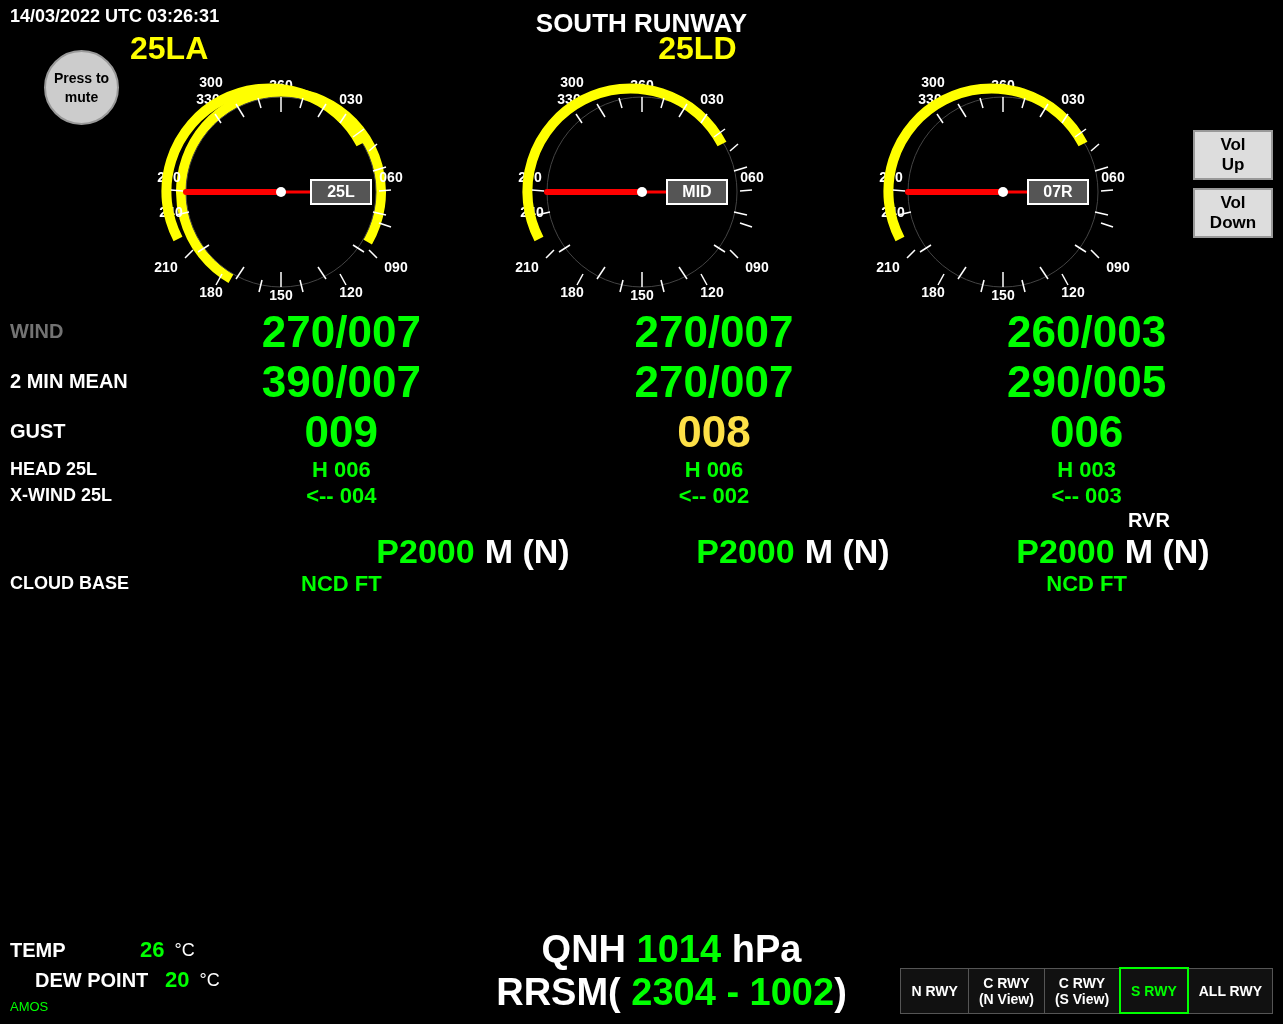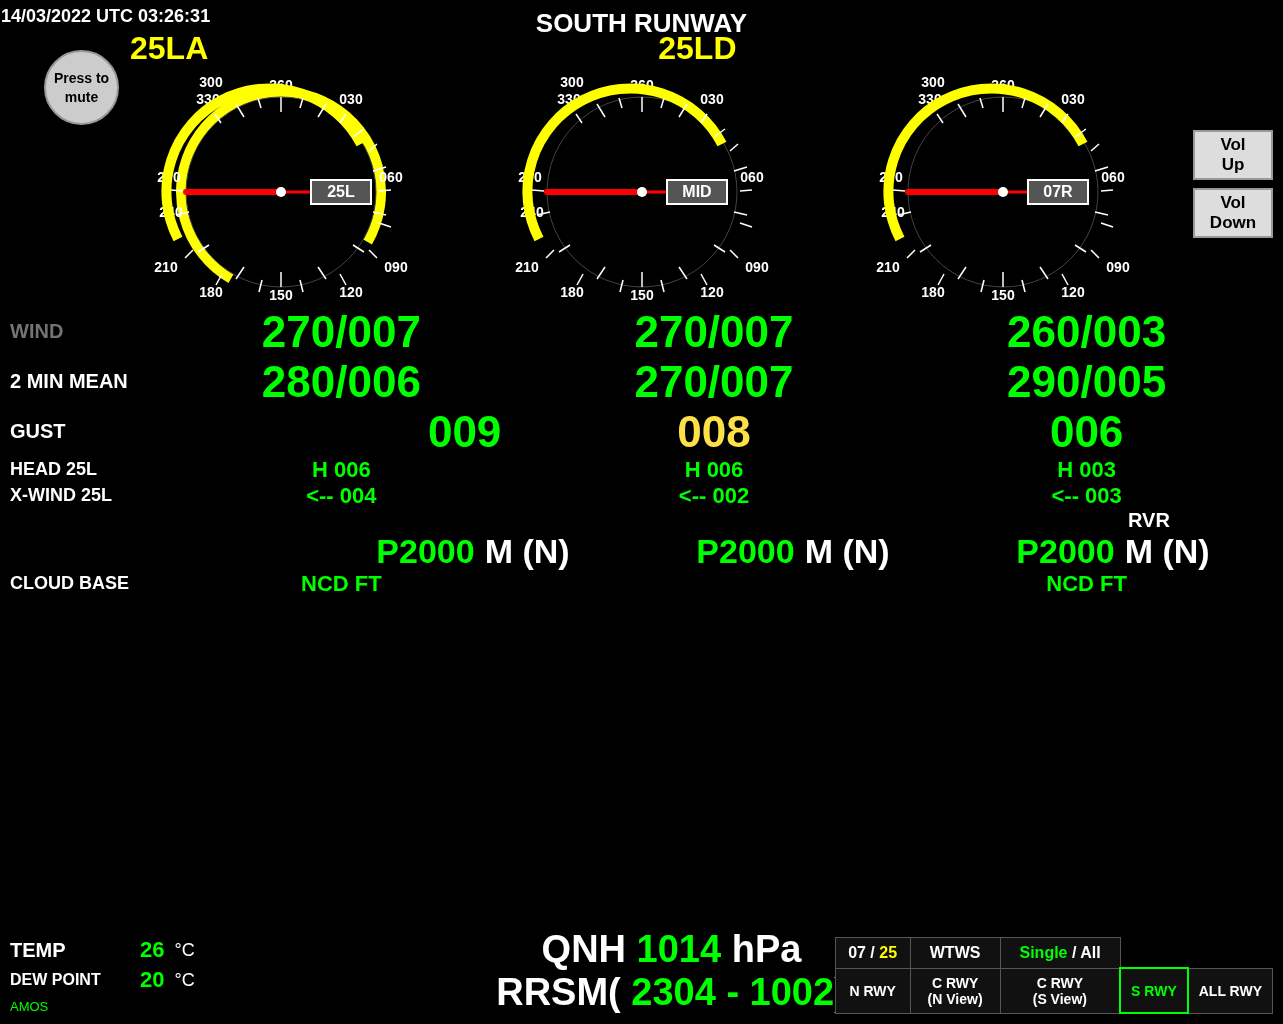--- a/index.html
+++ b/index.html
@@ -10,21 +10,21 @@
       width: 1283px;
       height: 1024px;
       overflow: hidden;
       position: relative;
     }
 
     
     #header {
       display: flex;
       align-items: flex-start;
-      padding: 6px 10px 0 1px;
+      padding: 6px 10px 0 10px;
       position: relative;
     }
     #datetime {
       color: #fff;
       font-size: 18px;
       font-weight: bold;
       line-height: 1.2;
     }
     #title {
       position: absolute;
@@ -329,30 +329,30 @@
     <div class="row-values" style="display:flex;flex:1;justify-content:space-around;">
       <div style="width:320px;text-align:center;color:#00ff00;font-size:44px;font-weight:bold;">270/007</div>
       <div style="width:320px;text-align:center;color:#00ff00;font-size:44px;font-weight:bold;">270/007</div>
       <div style="width:320px;text-align:center;color:#00ff00;font-size:44px;font-weight:bold;">260/003</div>
     </div>
   </div>
 
   <div class="data-row" style="display:flex;align-items:center;margin-bottom:0;">
     <div class="row-label" style="color:#fff;font-size:20px;font-weight:bold;width:145px;">2 MIN MEAN</div>
     <div class="row-values" style="display:flex;flex:1;justify-content:space-around;">
-      <div style="width:320px;text-align:center;color:#00ff00;font-size:44px;font-weight:bold;">280/006</div>
+      <div style="width:320px;text-align:center;color:#00ff00;font-size:44px;font-weight:bold;">390/007</div>
       <div style="width:320px;text-align:center;color:#00ff00;font-size:44px;font-weight:bold;">270/007</div>
       <div style="width:320px;text-align:center;color:#00ff00;font-size:44px;font-weight:bold;">290/005</div>
     </div>
   </div>
 
   <div class="data-row" style="display:flex;align-items:center;margin-bottom:0;">
     <div class="row-label" style="color:#fff;font-size:20px;font-weight:bold;width:145px;">GUST</div>
     <div class="row-values" style="display:flex;flex:1;justify-content:space-around;">
-      <div style="width:320px;text-align:right;color:#00ff00;font-size:44px;font-weight:bold;">009</div>
+      <div style="width:320px;text-align:center;color:#00ff00;font-size:44px;font-weight:bold;">009</div>
       <div style="width:320px;text-align:center;color:#fde047;font-size:44px;font-weight:bold;">008</div>
       <div style="width:320px;text-align:center;color:#00ff00;font-size:44px;font-weight:bold;">006</div>
     </div>
   </div>
 
   <div class="data-row" style="display:flex;align-items:center;margin-bottom:0;">
     <div class="row-label" style="color:#fff;font-size:18px;font-weight:bold;width:145px;">HEAD 25L</div>
     <div class="row-values" style="display:flex;flex:1;justify-content:space-around;">
       <div style="width:320px;text-align:center;color:#00ff00;font-size:22px;font-weight:bold;">H  006</div>
       <div style="width:320px;text-align:center;color:#00ff00;font-size:22px;font-weight:bold;">H  006</div>
@@ -400,45 +400,40 @@
 
 <div style="position:absolute;bottom:10px;left:10px;">
 
   <div style="display:flex;align-items:center;gap:10px;margin-bottom:4px;">
     <span style="color:#fff;font-size:20px;font-weight:bold;width:120px;">TEMP</span>
     <span style="color:#00ff00;font-size:22px;font-weight:bold;">26</span>
     <span style="color:#fff;font-size:18px;">°C</span>
   </div>
 
   <div style="display:flex;align-items:center;gap:10px;">
-    <span style="color:#fff;font-size:16px;font-weight:bold;width:120px;">DEW  POINT</span>
+    <span style="color:#fff;font-size:20px;font-weight:bold;width:120px;margin-left:25px;">DEW  POINT</span>
     <span style="color:#00ff00;font-size:22px;font-weight:bold;">20</span>
     <span style="color:#fff;font-size:18px;">°C</span>
   </div>
 
   <div style="margin-top: 6px; color: rgb(0, 255, 0); font-size: 13px;">AMOS</div>
 </div>
 
 <div style="position:absolute;bottom:10px;left:280px;right:220px;text-align:center;">
   <div style="font-size:38px;font-weight:bold;color:#fff;">
     <span>QNH </span><span style="color:#00ff00;">1014</span><span> hPa</span>
   </div>
   <div style="font-size:38px;font-weight:bold;color:#fff;">
     <span>RRSM( </span><span style="color:#00ff00;">2304 - 1002</span><span>)</span>
   </div>
 </div>
 
 <div style="position:absolute;bottom:10px;right:10px;">
   <table style="border-collapse:collapse;">
     <tbody>
-        <tr>
-      <td style="border:1px solid #555;padding:6px 10px;font-size:16px;font-weight:bold;text-align:center;background:#111;color:#fff;min-width:75px;">07 / <span style="color:#ffff00;">25</span></td>
-      <td style="border:1px solid #555;padding:6px 10px;font-size:16px;font-weight:bold;text-align:center;background:#111;color:#fff;min-width:90px;">WTWS</td>
-      <td style="border:1px solid #555;padding:6px 10px;font-size:16px;font-weight:bold;text-align:center;background:#111;color:#fff;min-width:120px;"><span style="color:#00ff00;font-weight:bold;">Single</span>  /   All</td>
-    </tr>
     <tr>
       <td style="border:1px solid #555;padding:9px 10px;font-size:14px;font-weight:bold;text-align:center;background:#111;color:#fff;">N RWY</td>
       <td style="border:1px solid #555;padding:6px 10px;font-size:14px;font-weight:bold;text-align:center;background:#111;color:#fff;">C RWY<br>(N View)</td>
       <td style="border:1px solid #555;padding:6px 10px;font-size:14px;font-weight:bold;text-align:center;background:#111;color:#fff;">C RWY<br>(S View)</td>
       <td style="border:2px solid #00ff00;padding:6px 10px;font-size:14px;font-weight:bold;text-align:center;background:#111;color:#00ff00;">S RWY</td>
       <td style="border:1px solid #555;padding:6px 10px;font-size:14px;font-weight:bold;text-align:center;background:#111;color:#fff;">ALL RWY</td>
     </tr>
   </tbody>
     </table>
 </div>

